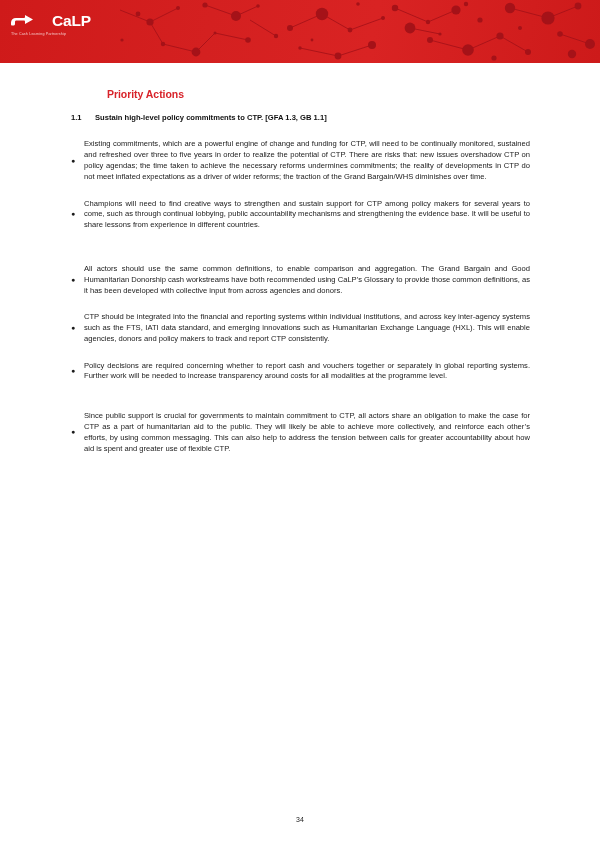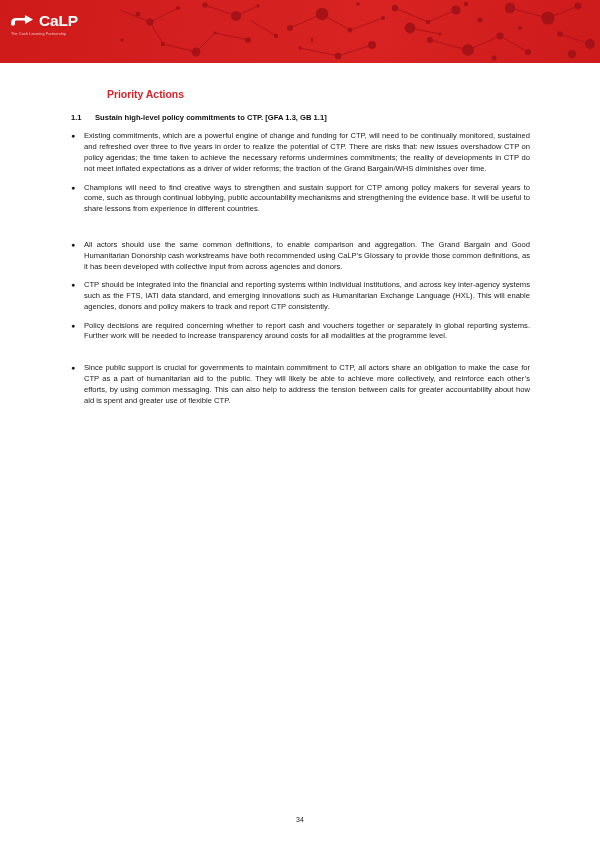--- a/index.html
+++ b/index.html
@@ -43,21 +43,21 @@
     left: 10px;
     top: 13px;
     display: flex;
     flex-direction: column;
     align-items: flex-start;
     z-index: 5;
   }
   .logo-row {
     display: flex;
     align-items: center;
-    gap: 3px;
+    gap: 16px;
   }
   .logo-mark {
     width: 26px;
     height: 16px;
     display: block;
   }
   .logo-word {
     color: #ffffff;
     font-size: 15.5px;
     font-weight: bold;
@@ -124,24 +124,25 @@
     width: 24px;
     flex: 0 0 24px;
     font-weight: bold;
   }
   .sub-head .txt {
     flex: 1 1 auto;
   }
 
   .bullet {
     display: flex;
-    margin: 8px 0 8px 0;
+    margin: 16px 0 8px 0;
     font-size: 7.6px;
     color: #1a1a1a;
     line-height: 1.42;
+    align-items: center;
   }
   .bullet .dot {
     width: 13px;
     flex: 0 0 13px;
     text-align: left;
     font-size: 7px;
     line-height: 1.52;
   }
   .bullet .btxt {
     flex: 1 1 auto;

